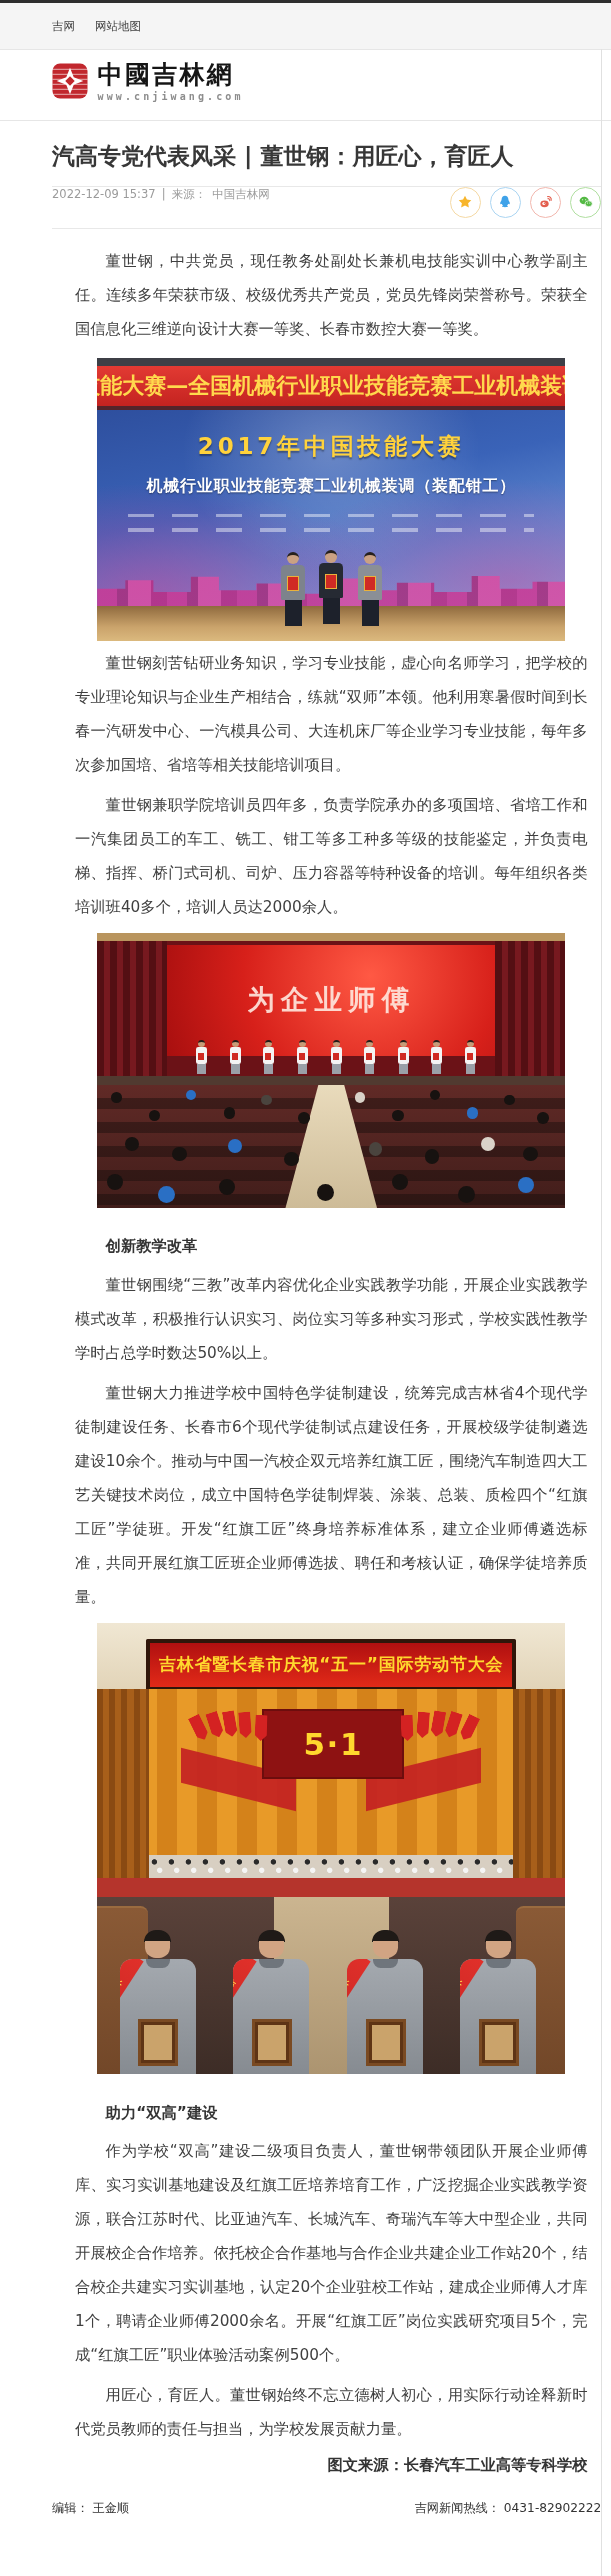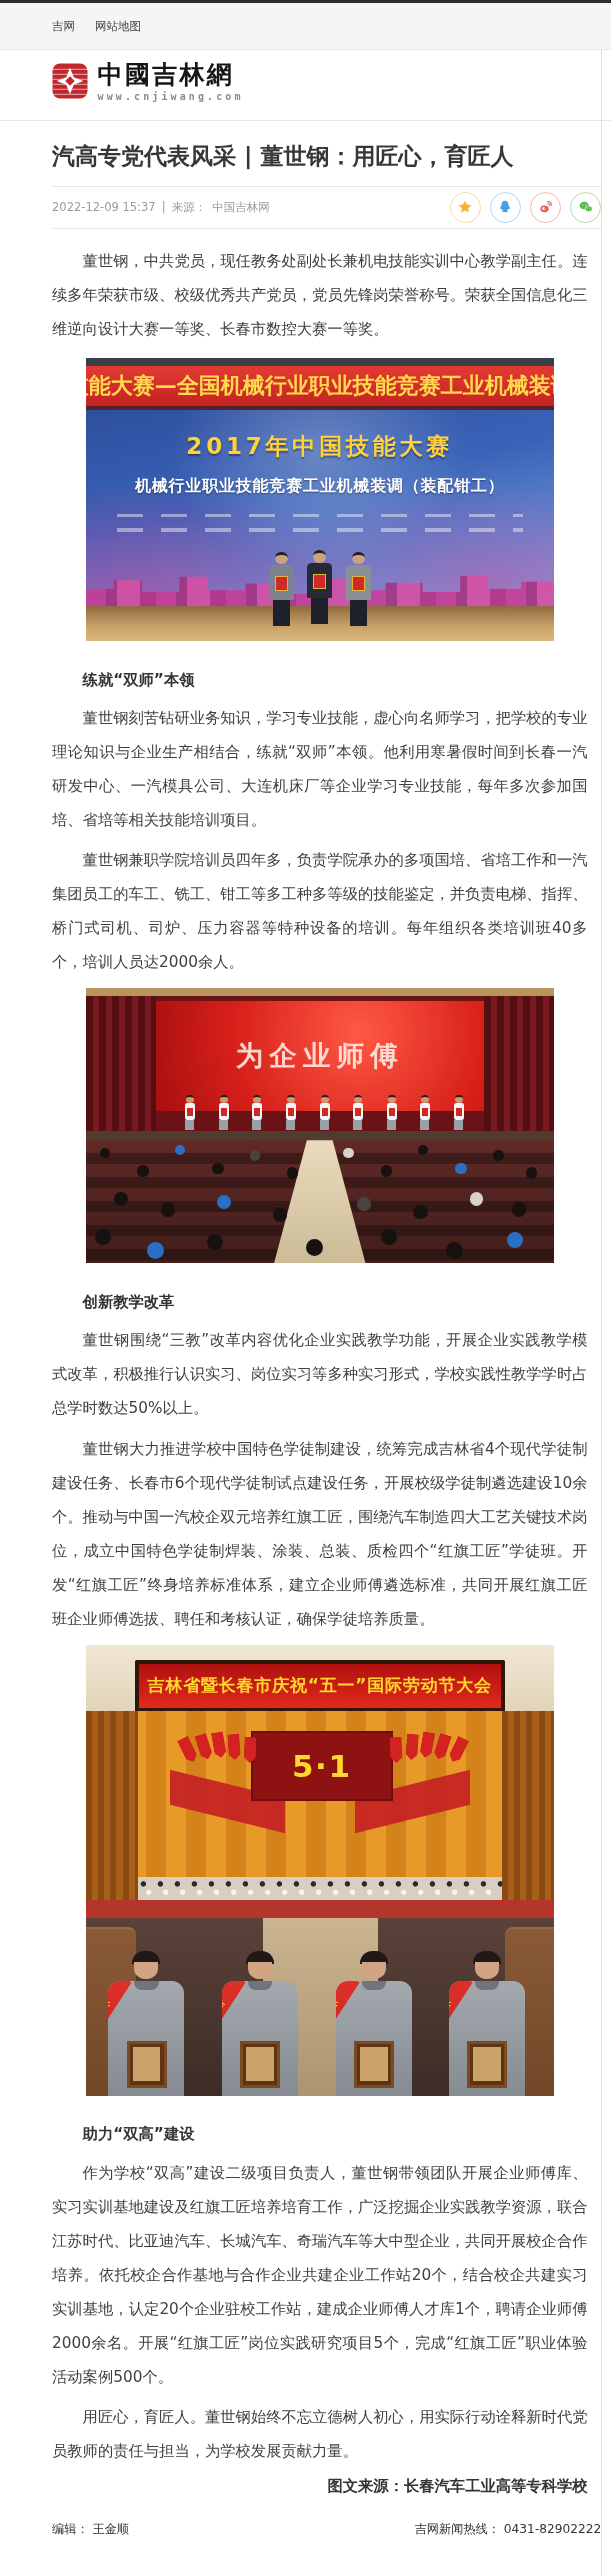--- a/index.html
+++ b/index.html
@@ -21,31 +21,31 @@
     font-size:25px;color:#151515;letter-spacing:2.3px;line-height:27.5px;}
   .site-url{font-family:"DejaVu Sans Mono","Liberation Mono",monospace;font-weight:bold;
     font-size:10px;color:#8d8d8d;letter-spacing:3.1px;margin-top:2.3px;}
   
   .main{margin:0 10.7px 0 52px;position:relative;}
   .breadcrumb{margin-top:43px;font-size:11.5px;color:#333;height:17px;}
   .breadcrumb a{color:#333;text-decoration:none;}
   .bc-sep{margin:0 4.6px;color:#555;}
   .page-title{margin:18.4px 0 0 0;font-size:23px;line-height:34px;font-weight:bold;color:#373737;}
   .divider{border-bottom:0.8px solid #e8e8e8;margin-top:12.2px;}
-  .meta-row{height:41px;display:flex;align-items:center;justify-content:space-between;
+  .meta-row{height:41px;display:flex;align-items:flex-start;justify-content:space-between;
     border-bottom:0.8px solid #e8e8e8;}
   .meta-left{font-size:11.5px;color:#9b9b9b;display:flex;gap:6.1px;align-items:center;}
   .share-row{display:flex;gap:9.2px;align-items:center;}
   .share-btn{width:31px;height:31px;border-radius:50%;background:#fff;display:flex;
     align-items:center;justify-content:center;cursor:pointer;box-sizing:border-box;}
   .share-btn svg{width:16px;height:16px;display:block;}
   .sb-qzone{border:0.8px solid #f5d9a4;} .sb-qq{border:0.8px solid #abd5f2;}
   .sb-weibo{border:0.8px solid #f2b7ae;} .sb-wechat{border:0.8px solid #b0dfa0;}
   
-  article{padding-right:13.8px;}
+  article{padding-right:13.8px;margin-left:23px;}
   article p{margin:0;font-size:15.3px;line-height:34px;color:#3f3f3f;
     text-indent:2em;text-align:justify;}
   article h3{margin:0;font-size:15.3px;line-height:34px;color:#343434;
     text-indent:2em;font-weight:bold;}
   .mt6{margin-top:4.6px!important;}.mt8{margin-top:6.1px!important;}.mt12{margin-top:9.2px!important;}
   .mt16{margin-top:12.2px!important;}.mt20{margin-top:15.3px!important;}
   .mt28{margin-top:21.4px!important;}
   .credit{font-size:15.3px;font-weight:bold;color:#343434;text-align:right;
     margin-top:7.6px;line-height:23px;}
   
@@ -271,21 +271,20 @@
         <div class="fig1" style="left:259px;">
           <div class="head"></div>
             <div class="body" style="background:#8a8f96;">
               <div class="cert"></div>
             </div>
             <div class="legs"></div>
         </div>
       </div>
     </div>
 
-    <h3 class="mt28">练就“双师”本领</h3>
     <p class="mt6">董世钢刻苦钻研业务知识，学习专业技能，虚心向名师学习，把学校的专业理论知识与企业生产相结合，练就“双师”本领。他利用寒暑假时间到长春一汽研发中心、一汽模具公司、大连机床厂等企业学习专业技能，每年多次参加国培、省培等相关技能培训项目。</p>
     <p class="mt8">董世钢兼职学院培训员四年多，负责学院承办的多项国培、省培工作和一汽集团员工的车工、铣工、钳工等多工种多等级的技能鉴定，并负责电梯、指挥、桥门式司机、司炉、压力容器等特种设备的培训。每年组织各类培训班40多个，培训人员达2000余人。</p>
 
     <div class="photo ph2 mt12" style="margin-left:auto;margin-right:auto;">
       <div class="ph2-wall"></div>
       <div class="ph2-upper">
         <div class="ph2-curtain left"></div>
         <div class="ph2-curtain right"></div>
         <div class="ph2-screen">
           <span>为企业师傅</span>

